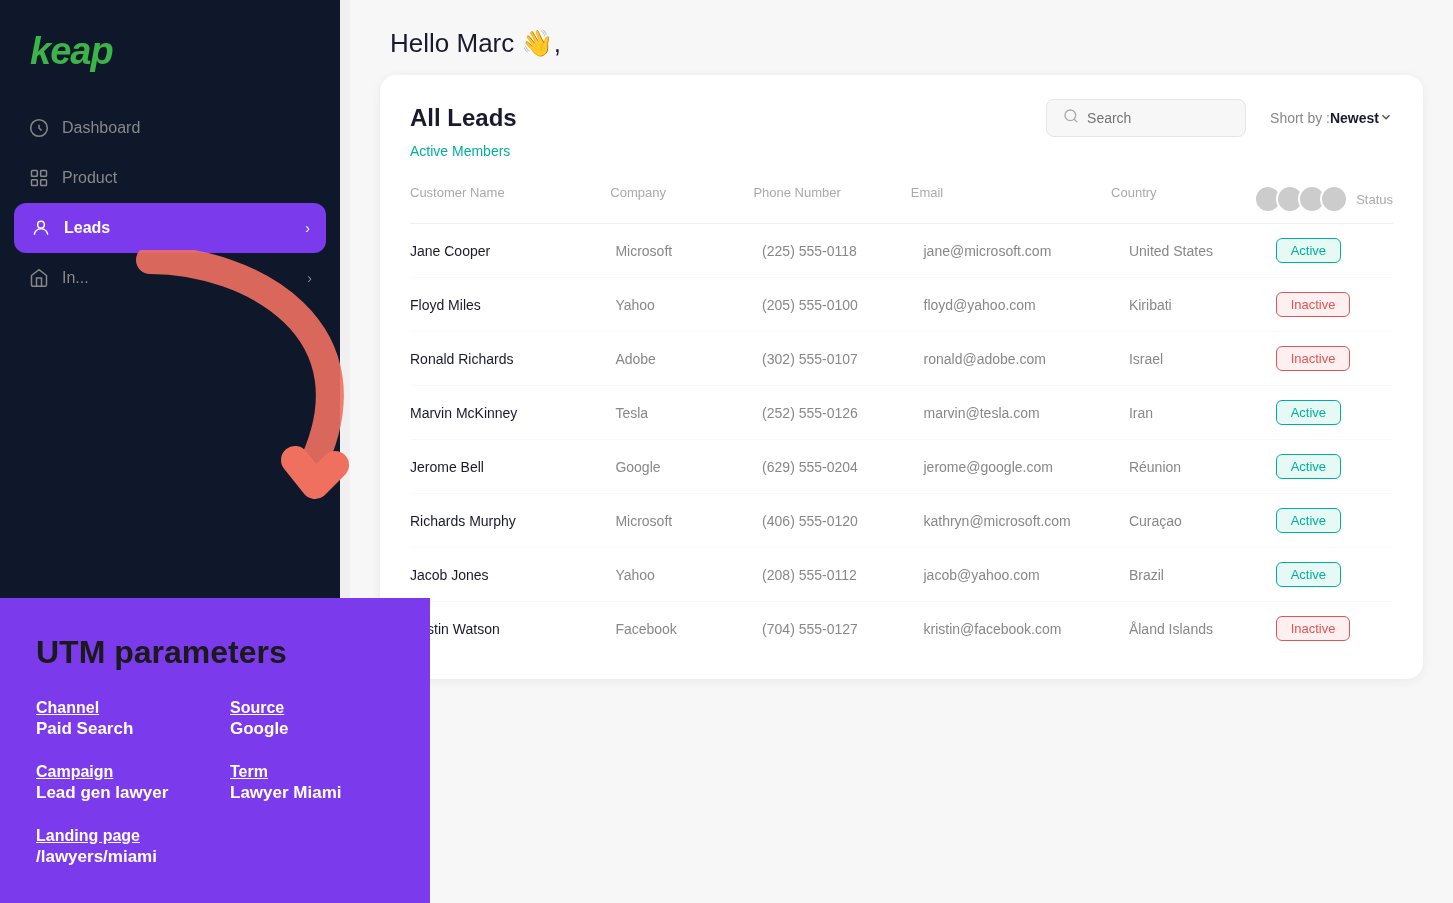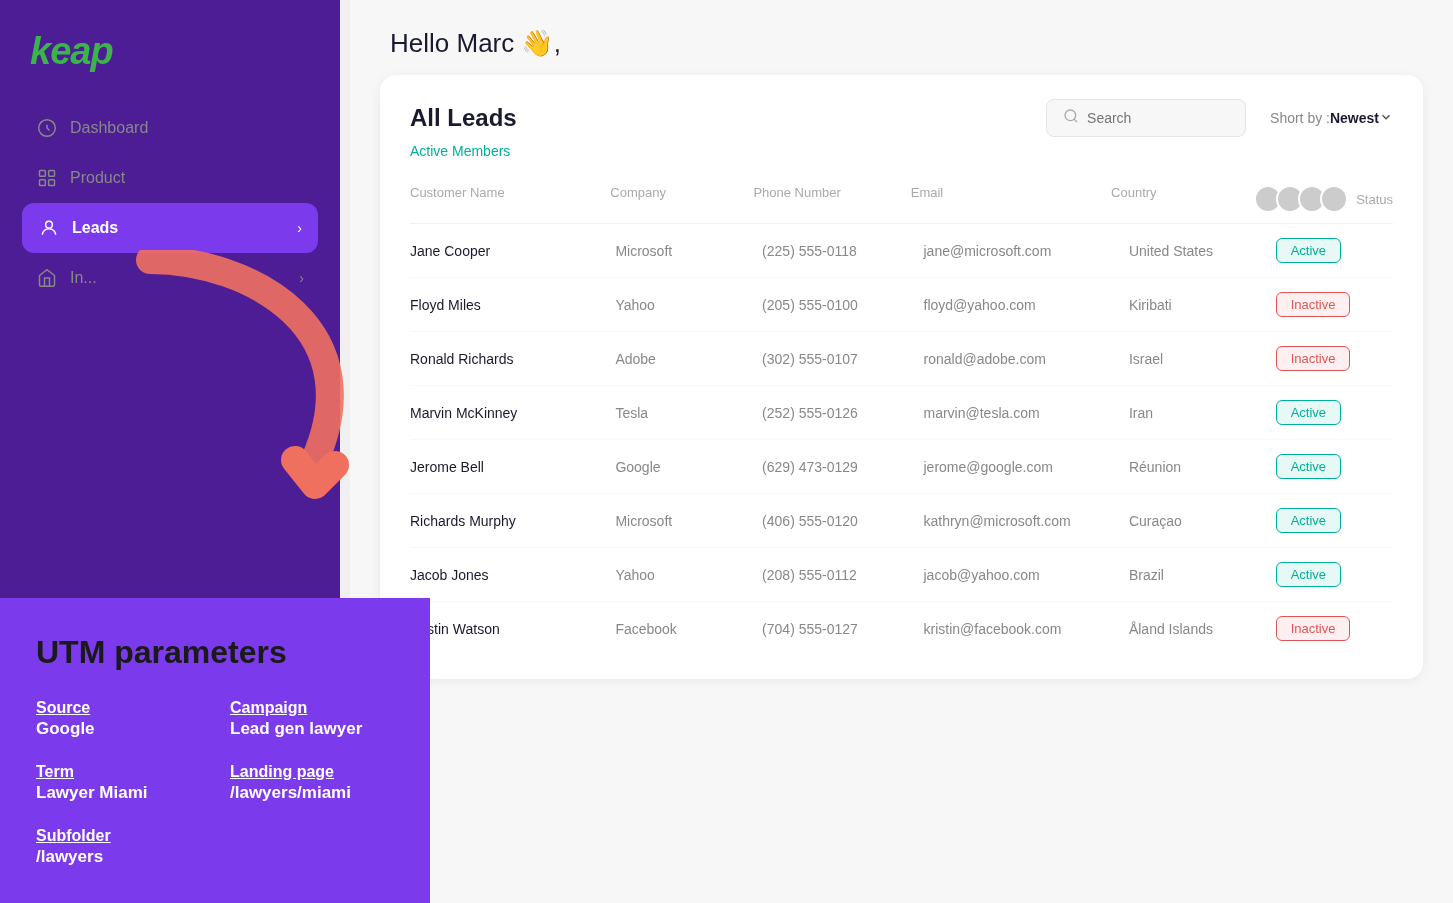--- a/index.html
+++ b/index.html
@@ -11,40 +11,40 @@
       overflow: hidden;
       position: relative;
     }
 
     
     .sidebar {
       position: absolute;
       left: 0; top: 0;
       width: 340px;
       height: 903px;
-      background: #4c1d95;
+      background: #0f172a;
       z-index: 10;
     }
 
     .logo-area {
       padding: 30px 30px 20px;
     }
 
     .logo-text {
       font-size: 38px;
       font-weight: 800;
       color: #3bb54a;
       letter-spacing: -1px;
     }
     .logo-text span {
       color: #1a1a2e;
     }
 
     .nav-items {
-      padding: 10px 8px;
+      padding: 10px 0;
     }
 
     .nav-item {
       display: flex;
       align-items: center;
       gap: 12px;
       padding: 14px 28px;
       cursor: pointer;
       color: #888;
       font-size: 16px;
@@ -437,21 +437,21 @@
     <div class="cell gray">(252) 555-0126</div>
     <div class="cell gray">marvin@tesla.com</div>
     <div class="cell gray">Iran</div>
     <div class="cell">
       <span class="status-badge status-active">Active</span>
     </div>
   </div>
         <div class="table-row">
     <div class="cell">Jerome Bell</div>
     <div class="cell gray">Google</div>
-    <div class="cell gray">(629) 473-0129</div>
+    <div class="cell gray">(629) 555-0204</div>
     <div class="cell gray">jerome@google.com</div>
     <div class="cell gray">Réunion</div>
     <div class="cell">
       <span class="status-badge status-active">Active</span>
     </div>
   </div>
         <div class="table-row">
     <div class="cell">Richards Murphy</div>
     <div class="cell gray">Microsoft</div>
     <div class="cell gray">(406) 555-0120</div>
@@ -484,38 +484,38 @@
       </div>
   </div>
 </div>
 
 <div class="utm-panel">
   <div class="utm-title" style="font-size:32px; font-weight:800; color:#1a1a1a; margin-bottom:24px;">
     UTM parameters
   </div>
   <div class="utm-grid" id="utm-grid">
       <div>
+    <div class="utm-field-label">Channel</div>
+    <div class="utm-field-value">Paid Search</div>
+  </div>
+      <div>
     <div class="utm-field-label">Source</div>
     <div class="utm-field-value">Google</div>
   </div>
       <div>
     <div class="utm-field-label">Campaign</div>
     <div class="utm-field-value">Lead gen lawyer</div>
   </div>
       <div>
     <div class="utm-field-label">Term</div>
     <div class="utm-field-value">Lawyer Miami</div>
   </div>
       <div>
     <div class="utm-field-label">Landing page</div>
     <div class="utm-field-value">/lawyers/miami</div>
-  </div>
-      <div>
-    <div class="utm-field-label">Subfolder</div>
-    <div class="utm-field-value">/lawyers</div>
   </div>
     </div>
 </div>
 
 <svg class="arrow-svg" viewBox="0 0 320 260" xmlns="http://www.w3.org/2000/svg">
   <defs>
     <marker id="arrowhead" markerWidth="10" markerHeight="7" refX="5" refY="3.5" orient="auto">
       <polygon points="0 0, 10 3.5, 0 7" fill="#f07060"></polygon>
     </marker>
   </defs>

